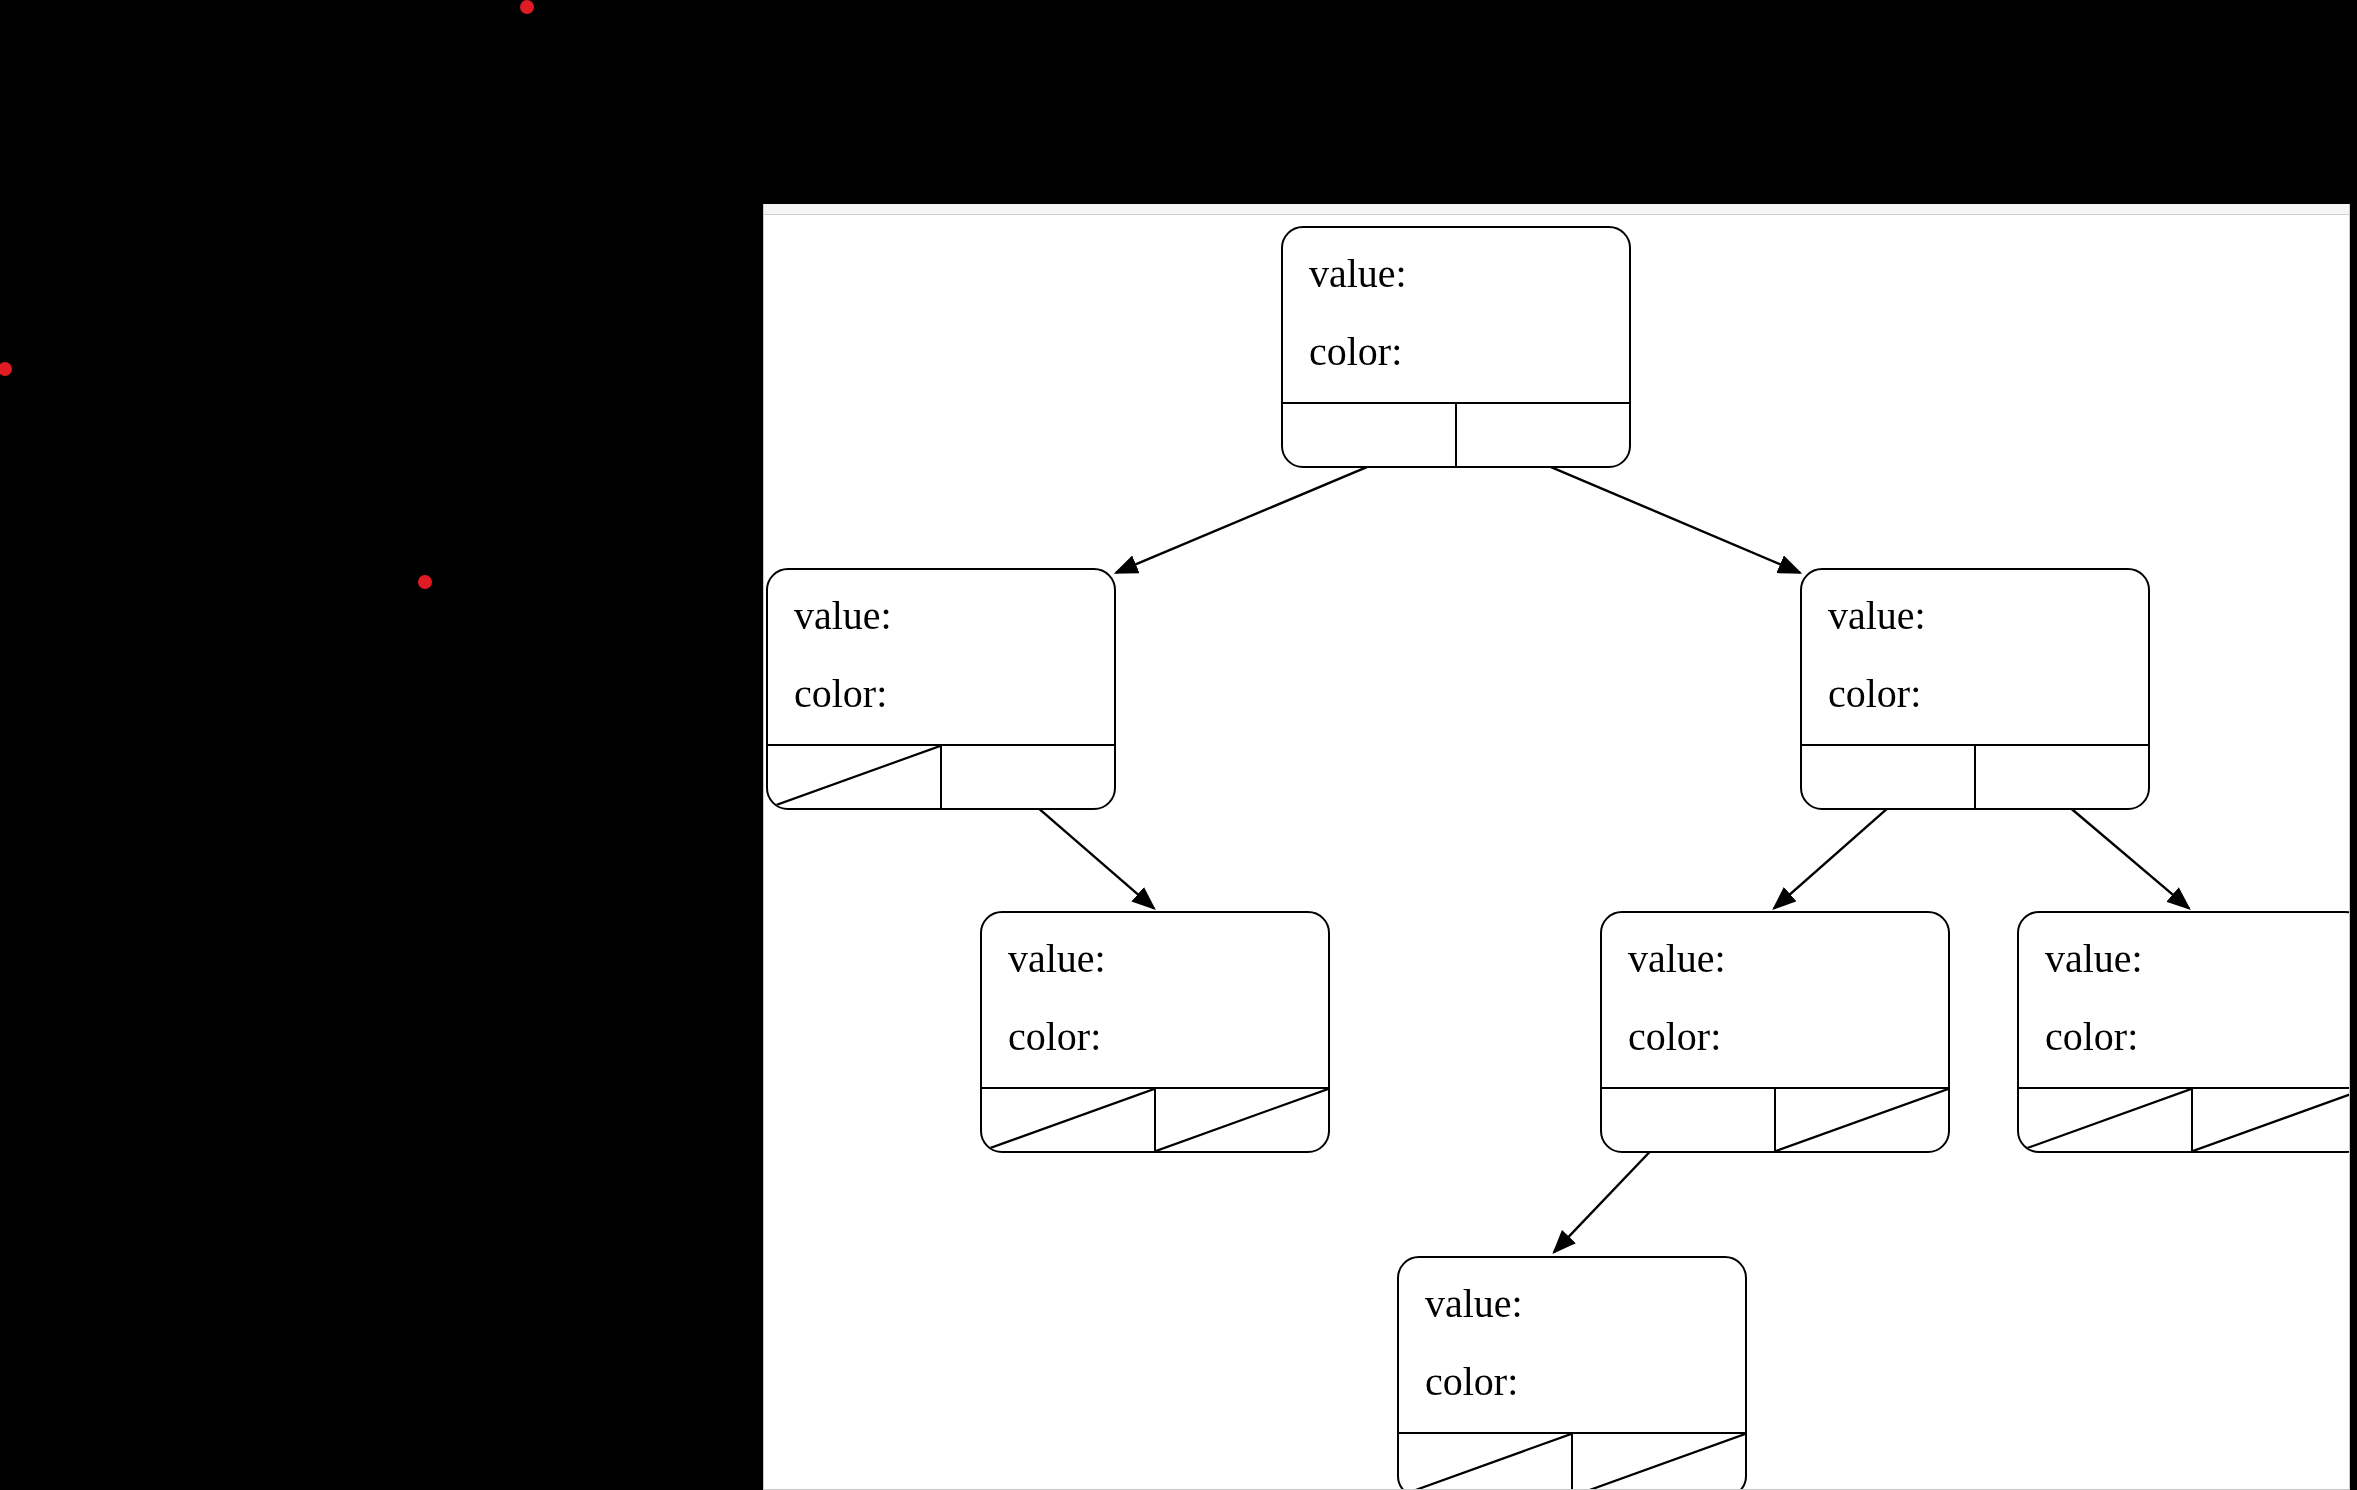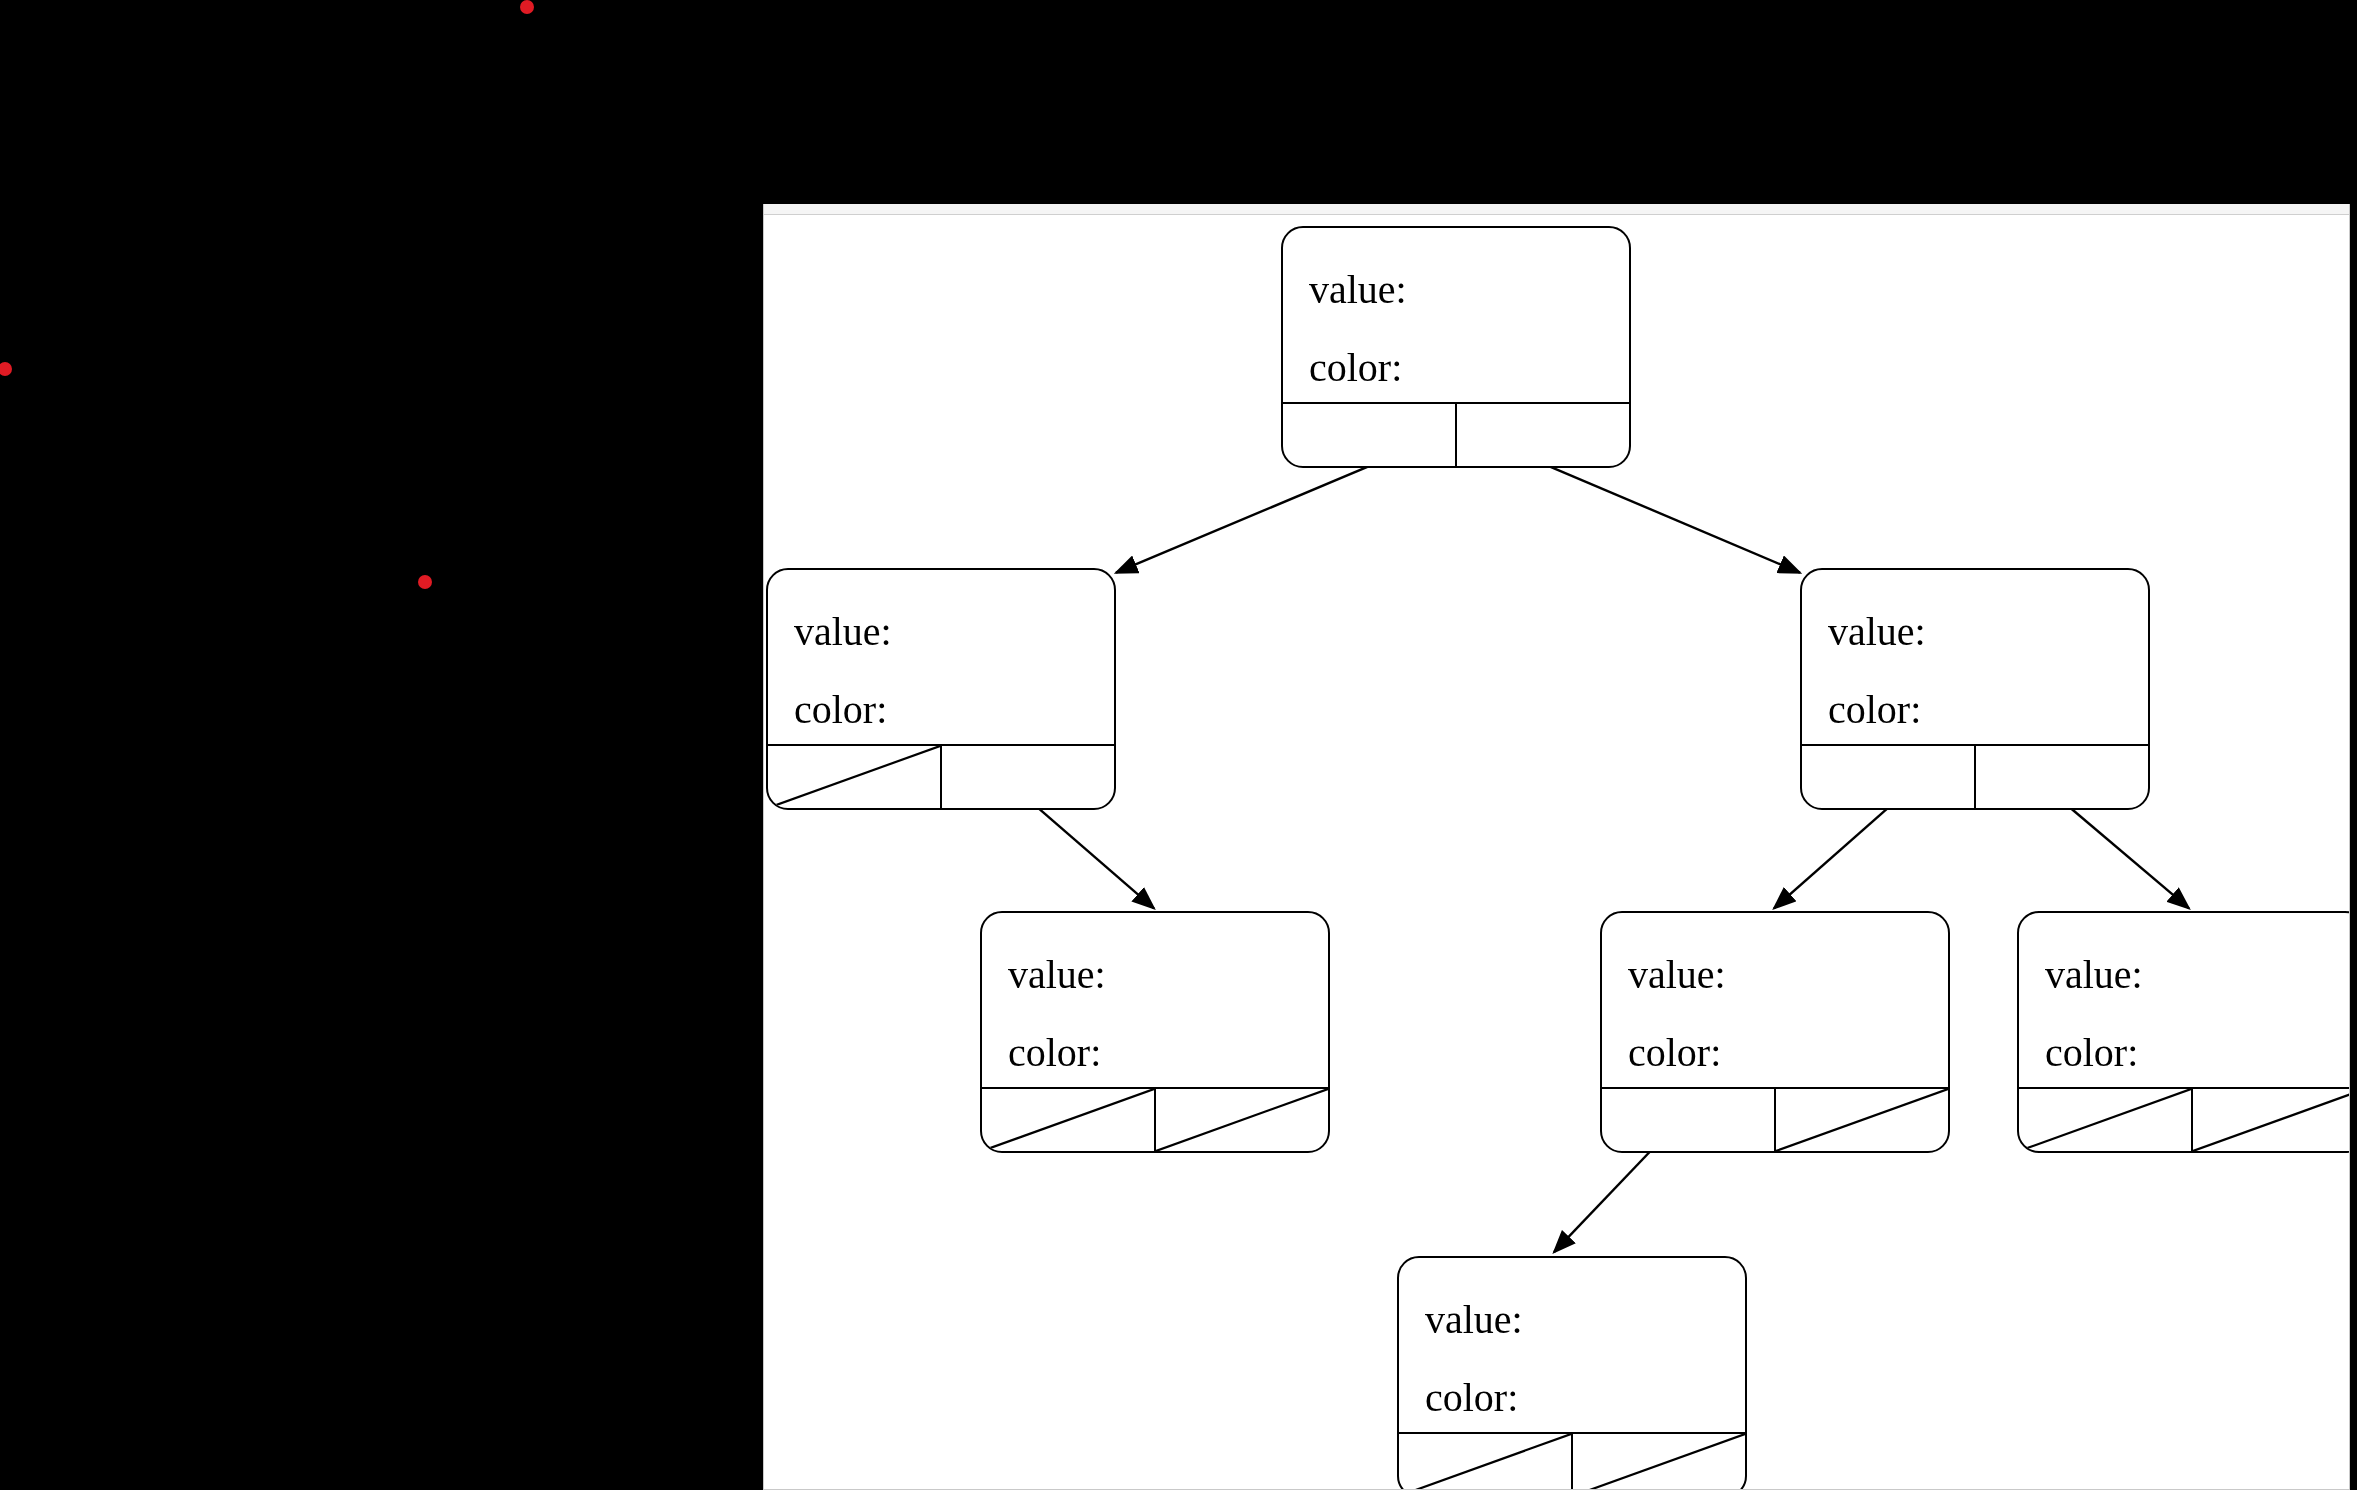--- a/index.html
+++ b/index.html
@@ -77,21 +77,21 @@
     bottom: 62px;
     padding: 26px 0 0 26px;
     box-sizing: border-box;
   }
   .field-row {
     font-size: 40px;
     line-height: 1.0;
     color: #000000;
     white-space: nowrap;
   }
-  .field-row.first { margin-bottom: 38px; margin-top: 16px; }
+  .field-row.first { margin-bottom: 38px; }
   .field-label { }
   .field-value { margin-left: 6px; }
   .ptr-bar {
     position: absolute;
     left: 0;
     right: 0;
     bottom: 0;
     height: 62px;
     border-top: 2px solid #000000;
     display: flex;

